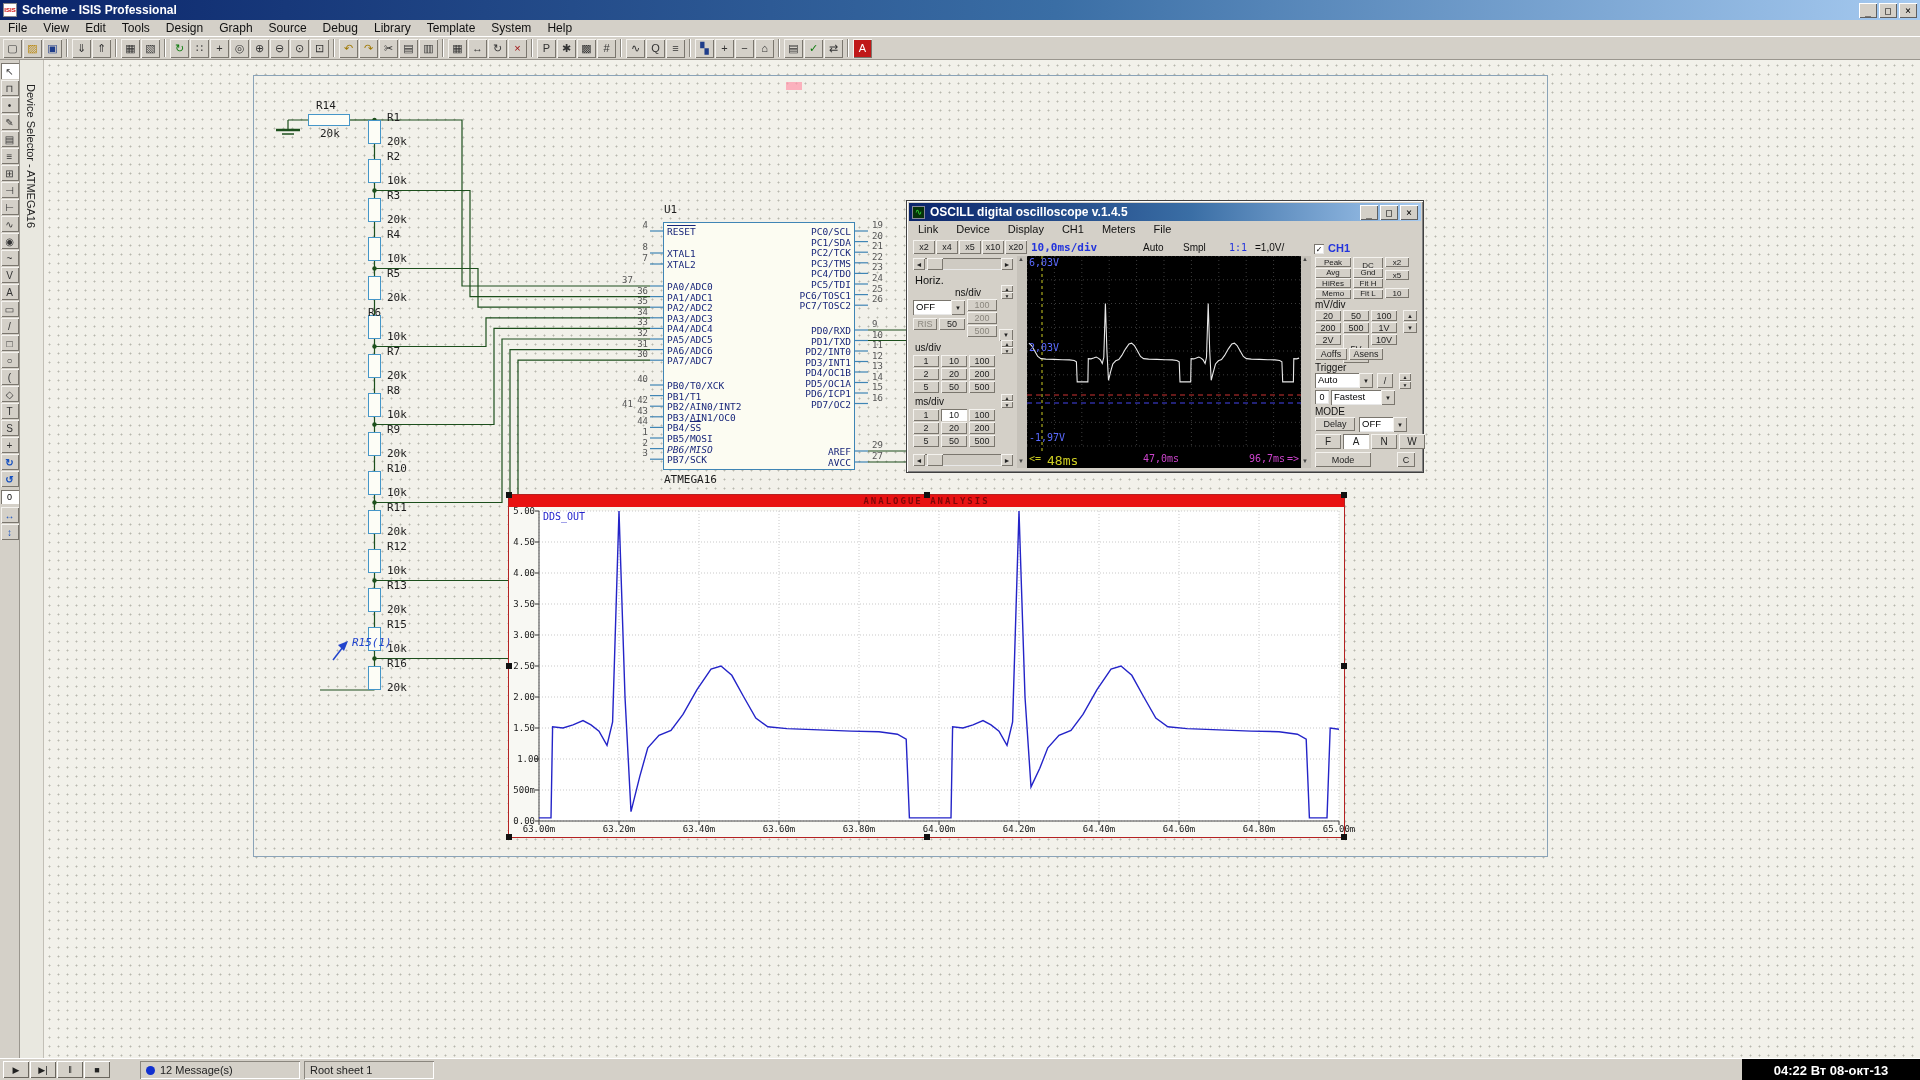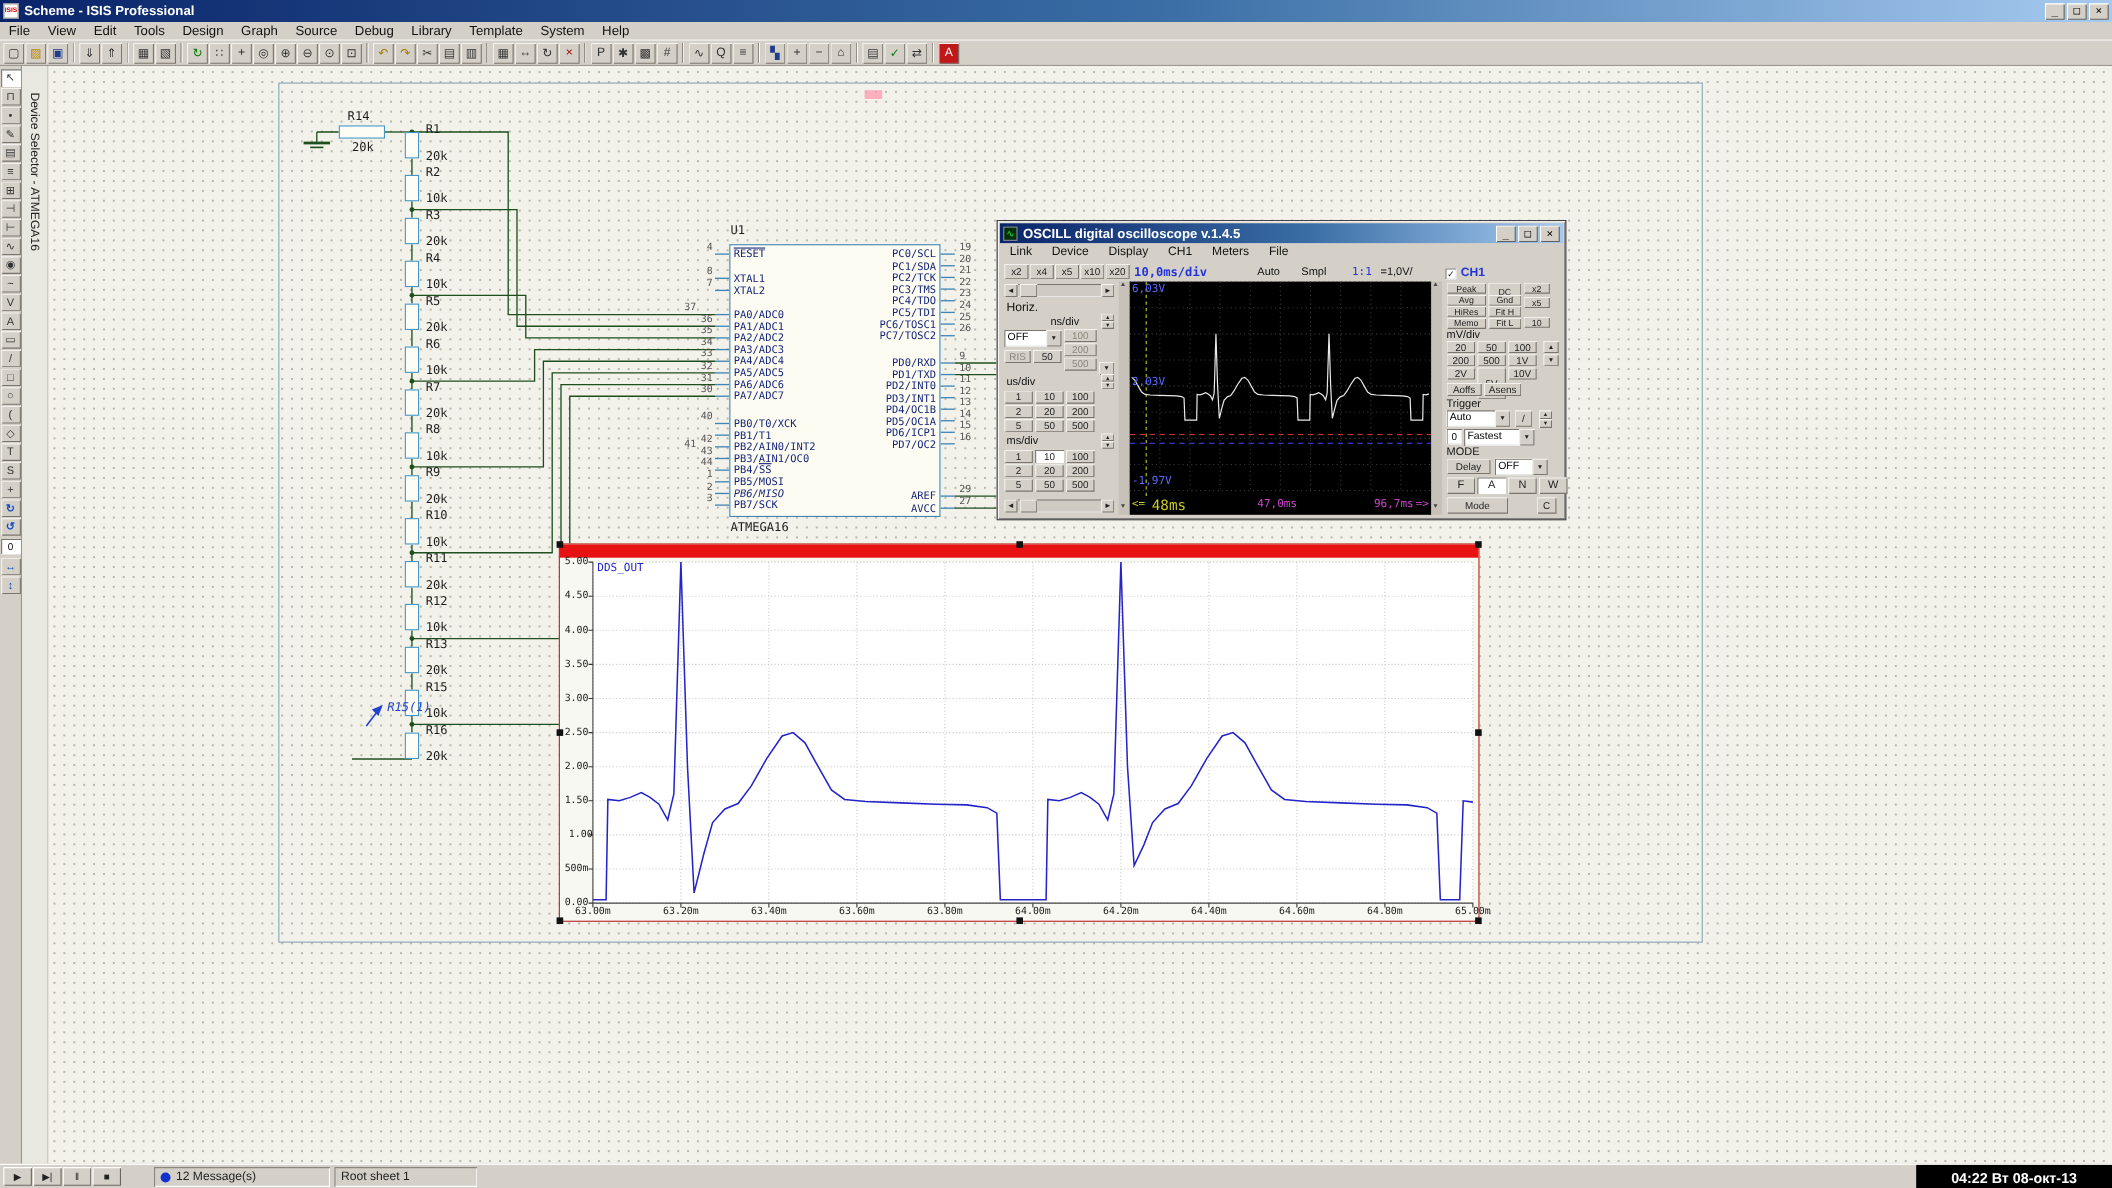--- a/index.html
+++ b/index.html
@@ -247,21 +247,21 @@
     <div class="a " style="left: 368px; top: 198px; width: 13px; height: 24px; border: 1px solid rgb(69, 150, 200); background: rgb(253, 253, 246);"></div>
     <div class="a schtext" style="left: 387px; top: 189px;">R3</div>
     <div class="a schtext" style="left: 387px; top: 213px;">20k</div>
     <div class="a " style="left: 368px; top: 237px; width: 13px; height: 24px; border: 1px solid rgb(69, 150, 200); background: rgb(253, 253, 246);"></div>
     <div class="a schtext" style="left: 387px; top: 228px;">R4</div>
     <div class="a schtext" style="left: 387px; top: 252px;">10k</div>
     <div class="a " style="left: 368px; top: 276px; width: 13px; height: 24px; border: 1px solid rgb(69, 150, 200); background: rgb(253, 253, 246);"></div>
     <div class="a schtext" style="left: 387px; top: 267px;">R5</div>
     <div class="a schtext" style="left: 387px; top: 291px;">20k</div>
     <div class="a " style="left: 368px; top: 315px; width: 13px; height: 24px; border: 1px solid rgb(69, 150, 200); background: rgb(253, 253, 246);"></div>
-    <div class="a schtext" style="left: 387px; top: 306px;">R6</div>
+    <div class="a schtext" style="left: 368px; top: 306px;">R6</div>
     <div class="a schtext" style="left: 387px; top: 330px;">10k</div>
     <div class="a " style="left: 368px; top: 354px; width: 13px; height: 24px; border: 1px solid rgb(69, 150, 200); background: rgb(253, 253, 246);"></div>
     <div class="a schtext" style="left: 387px; top: 345px;">R7</div>
     <div class="a schtext" style="left: 387px; top: 369px;">20k</div>
     <div class="a " style="left: 368px; top: 393px; width: 13px; height: 24px; border: 1px solid rgb(69, 150, 200); background: rgb(253, 253, 246);"></div>
     <div class="a schtext" style="left: 387px; top: 384px;">R8</div>
     <div class="a schtext" style="left: 387px; top: 408px;">10k</div>
     <div class="a " style="left: 368px; top: 432px; width: 13px; height: 24px; border: 1px solid rgb(69, 150, 200); background: rgb(253, 253, 246);"></div>
     <div class="a schtext" style="left: 387px; top: 423px;">R9</div>
     <div class="a schtext" style="left: 387px; top: 447px;">20k</div>
@@ -356,20 +356,21 @@
     <div class="a pinname" style="left: 744px; top: 388px; width: 107px; text-align: right;">PD6/ICP1</div>
     <div class="a pinnum" style="left: 872px; top: 392.5px; width: 26px;">16</div>
     <div class="a pinname" style="left: 744px; top: 398.5px; width: 107px; text-align: right;">PD7/OC2</div>
     <div class="a pinnum" style="left: 872px; top: 440px; width: 26px;">29</div>
     <div class="a pinname" style="left: 744px; top: 446px; width: 107px; text-align: right;">AREF</div>
     <div class="a pinnum" style="left: 872px; top: 451px; width: 26px;">27</div>
     <div class="a pinname" style="left: 744px; top: 457px; width: 107px; text-align: right;">AVCC</div>
     <div class="a schtext" style="left: 352px; top: 636px; color: rgb(34, 68, 204); font-style: italic;">R15(1)</div>
     <div class="a " style="left: 508px; top: 494px; width: 837px; height: 344px; background: rgb(248, 248, 243); border: 1px solid rgb(180, 34, 34);">
       <div class="a " style="left: 0px; top: 0px; width: 835px; height: 12px; background: rgb(232, 18, 18);"></div>
+      <div class="a " style="left: 0px; top: 1px; width: 835px; color: rgb(124, 8, 8); font-size: 9px; font-weight: bold; text-align: center; letter-spacing: 2px; font-family: &quot;DejaVu Sans Mono&quot;, monospace;">ANALOGUE ANALYSIS</div>
       <svg width="837" height="344" style="position:absolute;left:0;top:0">
         <rect x="30" y="16" width="800" height="310" fill="#ffffff"></rect>
         <line x1="30" y1="16" x2="30" y2="326" stroke="#c9c9c9" stroke-dasharray="1,2"></line>
         <line x1="30" y1="16" x2="830" y2="16" stroke="#c9c9c9" stroke-dasharray="1,2"></line>
         <line x1="26" y1="16" x2="30" y2="16" stroke="#333"></line>
         <line x1="30" y1="326" x2="30" y2="330" stroke="#333"></line>
         <line x1="110" y1="16" x2="110" y2="326" stroke="#c9c9c9" stroke-dasharray="1,2"></line>
         <line x1="30" y1="47" x2="830" y2="47" stroke="#c9c9c9" stroke-dasharray="1,2"></line>
         <line x1="26" y1="47" x2="30" y2="47" stroke="#333"></line>
         <line x1="110" y1="326" x2="110" y2="330" stroke="#333"></line>

